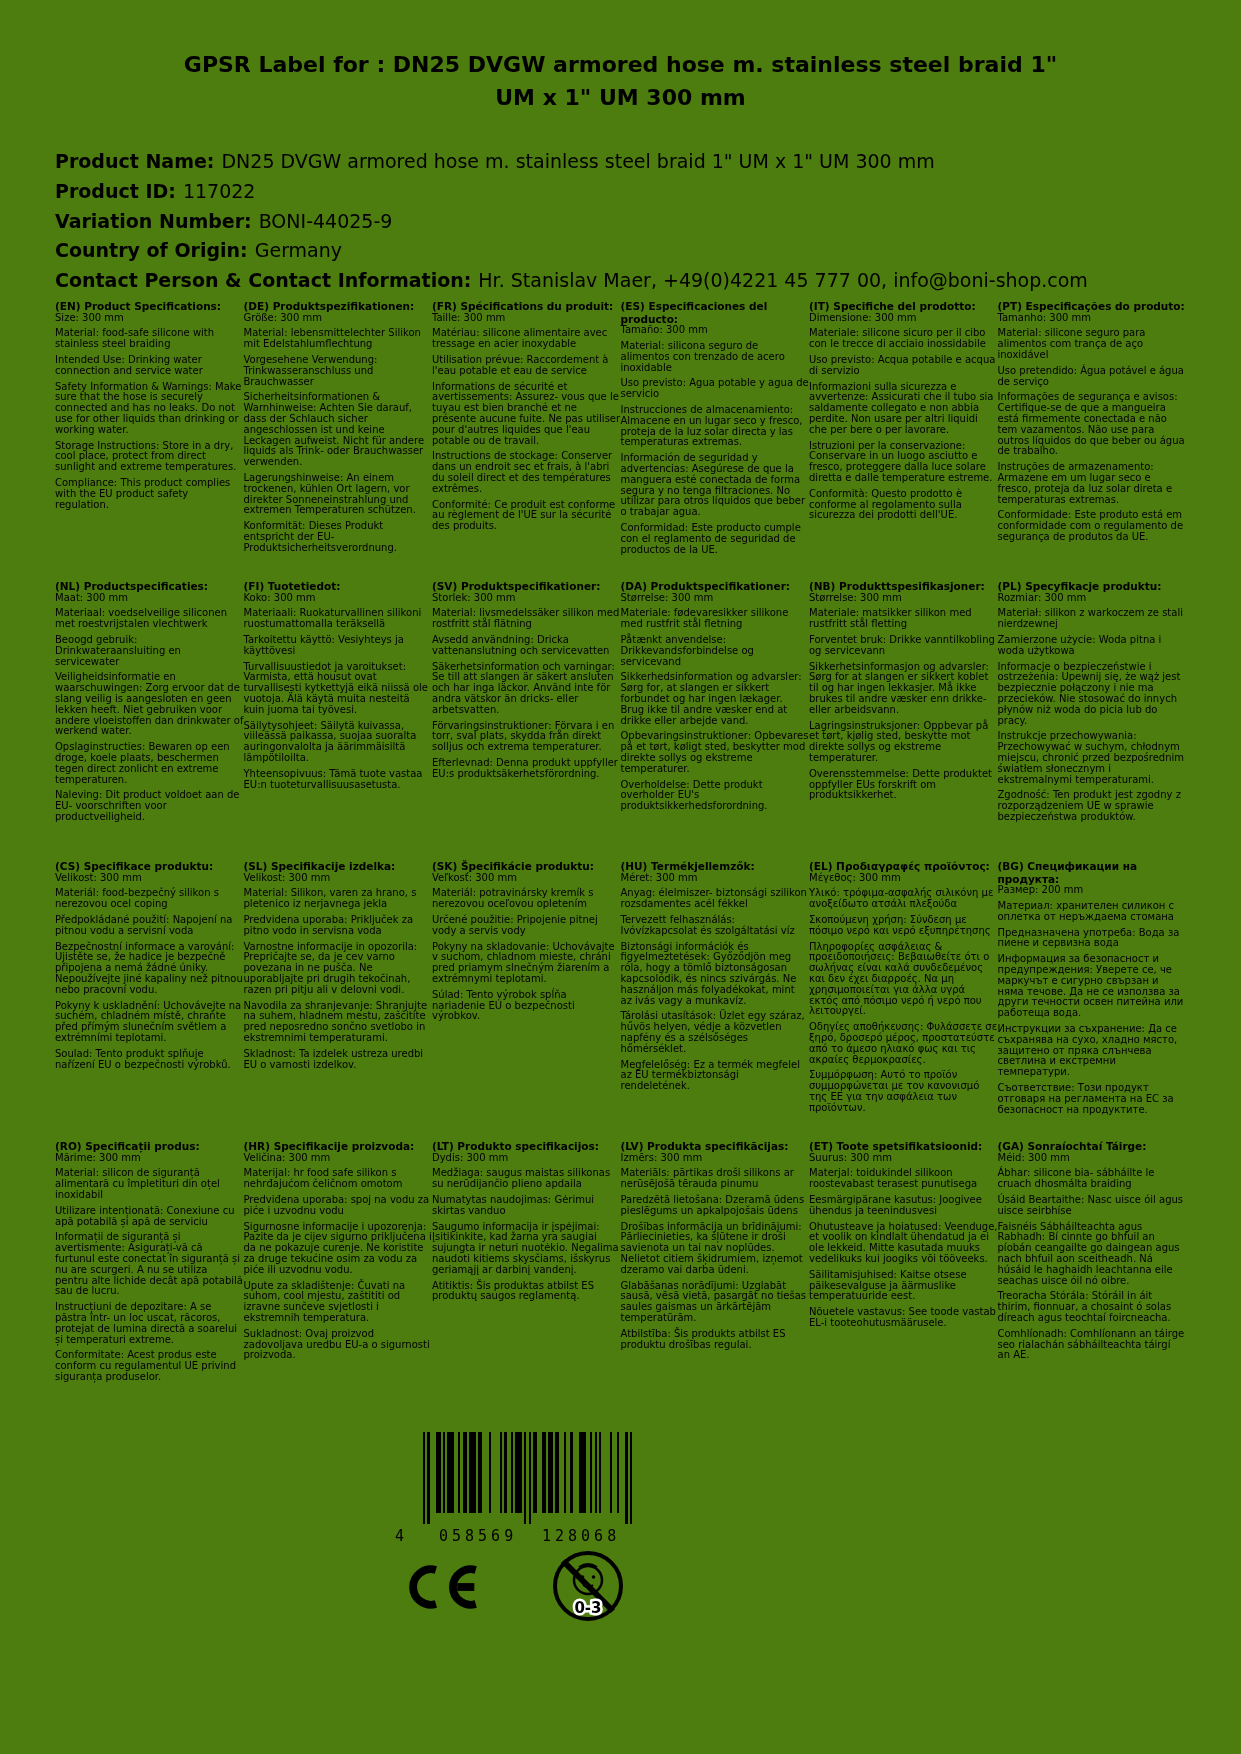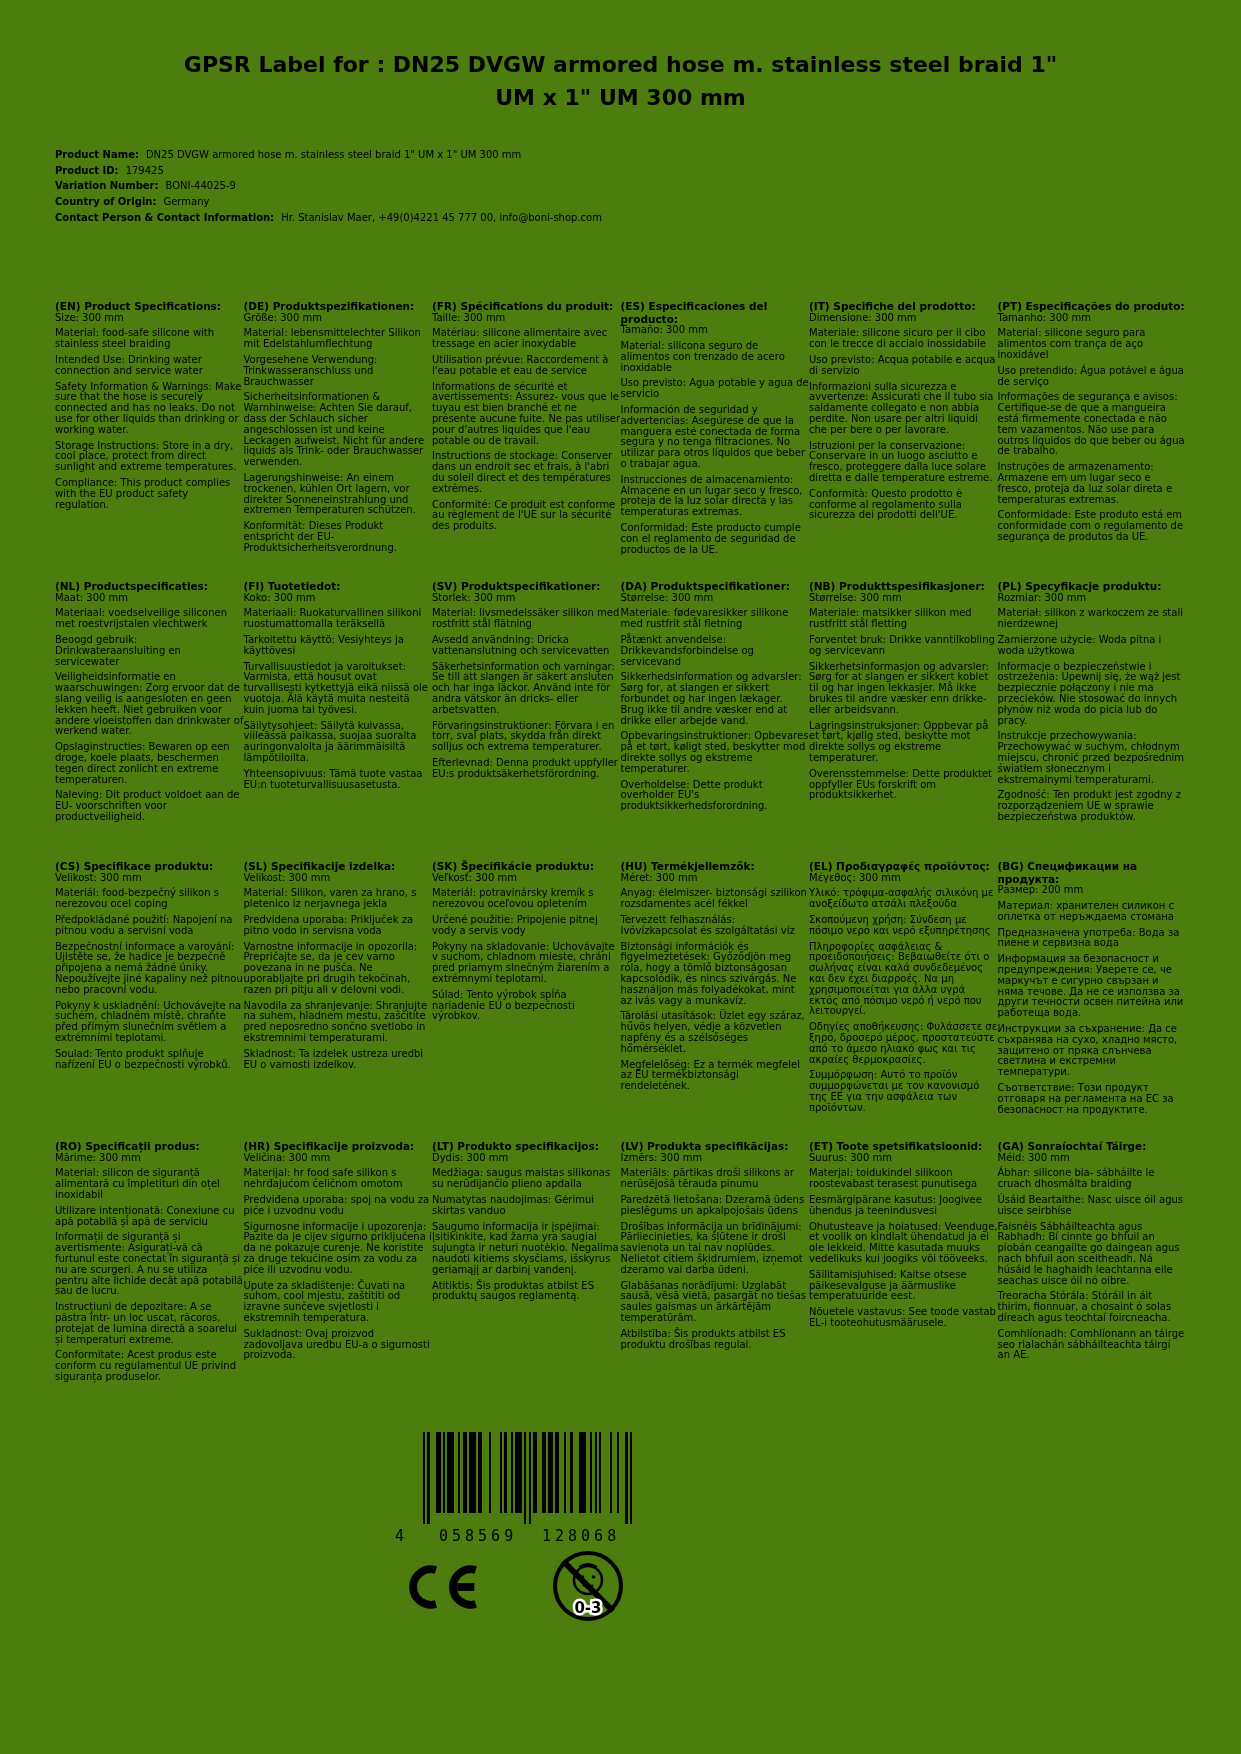--- a/index.html
+++ b/index.html
@@ -1,20 +1,20 @@
 <!DOCTYPE html>
 <html><head>
 <meta charset="utf-8">
 <style>
   html,body{margin:0;padding:0;background:#fff;}
   .page{position:relative;width:1241px;height:1754px;background:#4d7c0f;color:#000;
         font-family:"DejaVu Sans","Liberation Sans",sans-serif;overflow:hidden;}
   .title{position:absolute;top:48px;left:0;width:100%;text-align:center;
          font-size:22px;font-weight:bold;line-height:1.5;margin:0;}
-  .product-info{position:absolute;top:147px;left:55px;font-size:10px;line-height:1.57;}
+  .product-info{position:absolute;top:147px;left:55px;font-size:19px;line-height:1.57;}
   .info-row .lbl{font-weight:bold;}
   .info-row .val{margin-left:7px;}
   .spec-grid{position:absolute;top:300px;left:55px;width:1131px;display:grid;
              grid-template-columns:repeat(6,1fr);column-gap:0;
              grid-auto-rows:minmax(280px,auto);}
   .spec-block{font-size:10px;line-height:1.08;overflow-wrap:break-word;}
   .spec-block h3{font-size:10.5px;margin:0;line-height:1.2;}
   .spec-block p{margin:0 0 5px;}
   .barcode{position:absolute;left:393px;top:1432px;width:245px;height:120px;}
   .barcode svg{display:block;margin-left:30px;}
@@ -26,21 +26,21 @@
 </style>
 </head>
 <body>
 
 <div class="page">
 
   <h1 class="title"><span>GPSR Label for : DN25 DVGW armored hose m. stainless steel braid 1"</span><br><span>UM x 1" UM 300 mm</span></h1>
 
   <div class="product-info" id="info-rows">
       <div class="info-row"><span class="lbl">Product Name:</span><span class="val">DN25 DVGW armored hose m. stainless steel braid 1" UM x 1" UM 300 mm</span></div>
-      <div class="info-row"><span class="lbl">Product ID:</span><span class="val">179425</span></div>
+      <div class="info-row"><span class="lbl">Product ID:</span><span class="val">117022</span></div>
       <div class="info-row"><span class="lbl">Variation Number:</span><span class="val">BONI-44025-9</span></div>
       <div class="info-row"><span class="lbl">Country of Origin:</span><span class="val">Germany</span></div>
       <div class="info-row"><span class="lbl">Contact Person &amp; Contact Information:</span><span class="val">Hr. Stanislav Maer, +49(0)4221 45 777 00, info@boni-shop.com</span></div>
     </div>
 
   <div class="spec-grid" id="spec-grid">
       <div class="spec-block">
         <h3>(EN) Product Specifications:</h3>
         <p>Size: 300 mm</p>
         <p>Material: food-safe silicone with stainless steel braiding</p>
@@ -65,22 +65,22 @@
         <p>Utilisation prévue: Raccordement à l'eau potable et eau de service</p>
         <p>Informations de sécurité et avertissements: Assurez- vous que le tuyau est bien branché et ne présente aucune fuite. Ne pas utiliser pour d'autres liquides que l'eau potable ou de travail.</p>
         <p>Instructions de stockage: Conserver dans un endroit sec et frais, à l'abri du soleil direct et des températures extrêmes.</p>
         <p>Conformité: Ce produit est conforme au règlement de l'UE sur la sécurité des produits.</p>
       </div>
       <div class="spec-block">
         <h3>(ES) Especificaciones del producto:</h3>
         <p>Tamaño: 300 mm</p>
         <p>Material: silicona seguro de alimentos con trenzado de acero inoxidable</p>
         <p>Uso previsto: Agua potable y agua de servicio</p>
+        <p>Instrucciones de almacenamiento: Almacene en un lugar seco y fresco, proteja de la luz solar directa y las temperaturas extremas.</p>
         <p>Información de seguridad y advertencias: Asegúrese de que la manguera esté conectada de forma segura y no tenga filtraciones. No utilizar para otros líquidos que beber o trabajar agua.</p>
-        <p>Instrucciones de almacenamiento: Almacene en un lugar seco y fresco, proteja de la luz solar directa y las temperaturas extremas.</p>
         <p>Conformidad: Este producto cumple con el reglamento de seguridad de productos de la UE.</p>
       </div>
       <div class="spec-block">
         <h3>(IT) Specifiche del prodotto:</h3>
         <p>Dimensione: 300 mm</p>
         <p>Materiale: silicone sicuro per il cibo con le trecce di acciaio inossidabile</p>
         <p>Uso previsto: Acqua potabile e acqua di servizio</p>
         <p>Informazioni sulla sicurezza e avvertenze: Assicurati che il tubo sia saldamente collegato e non abbia perdite. Non usare per altri liquidi che per bere o per lavorare.</p>
         <p>Istruzioni per la conservazione: Conservare in un luogo asciutto e fresco, proteggere dalla luce solare diretta e dalle temperature estreme.</p>
         <p>Conformità: Questo prodotto è conforme al regolamento sulla sicurezza dei prodotti dell'UE.</p>

